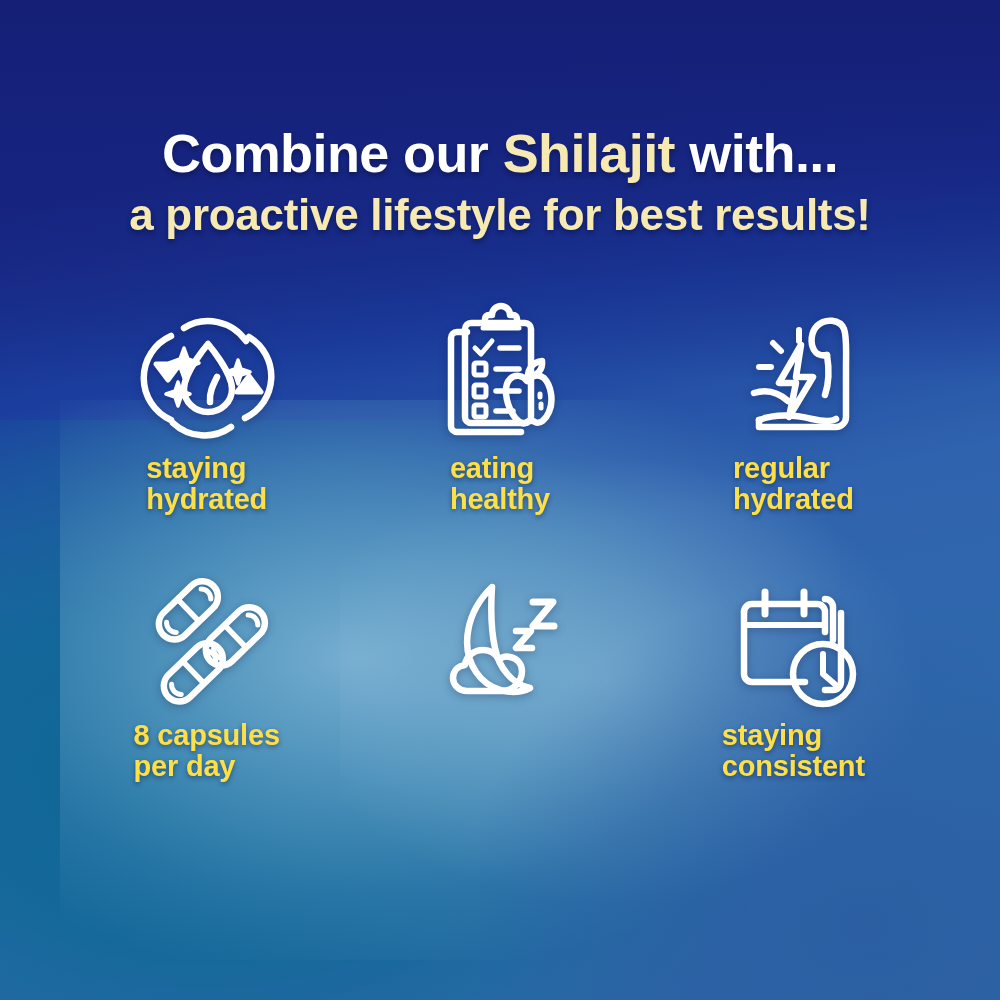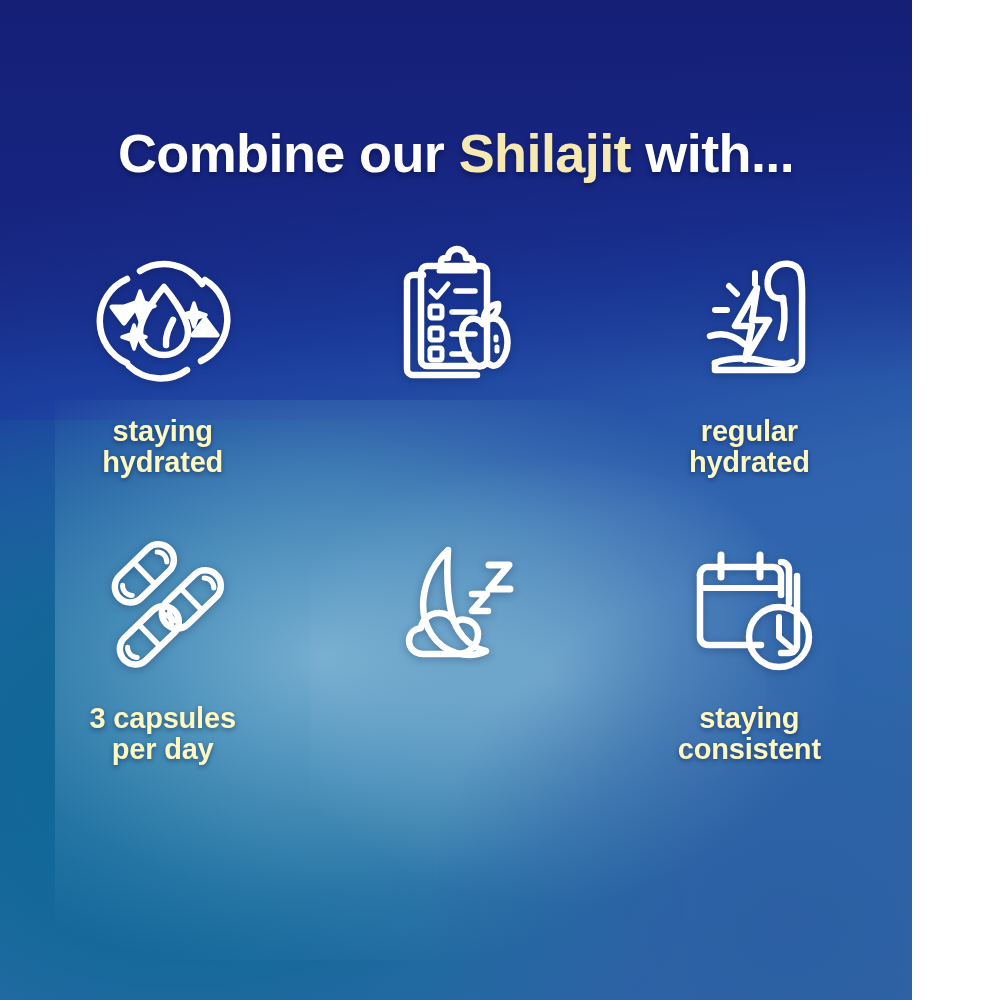--- a/index.html
+++ b/index.html
@@ -7,21 +7,21 @@
 
   html, body {
     width:1000px; height:1000px;
     overflow:hidden;
     font-family:"Liberation Sans", sans-serif;
   }
 
   
   .poster{
     position:relative;
-    width:912px; height:1000px;
+    width:1000px; height:1000px;
     background:#1d3f9b;
     overflow:hidden;
   }
   .bg-base{
     position:absolute; inset:0;
     background:linear-gradient(168deg,#16217a 0%, #16217a 14%, #1b3e9e 34%, #2f63ae 54%, #2f69ad 74%, #2e66a8 100%);
   }
   
   .bg-teal{
     position:absolute;
@@ -107,23 +107,22 @@
   .icon-box{
     width:160px; height:152px;
     display:flex; align-items:center; justify-content:center;
   }
   .icon-box svg{
     width:100%; height:100%;
     display:block;
     filter:drop-shadow(0 2px 4px rgba(6,18,55,.30));
   }
   .cell-label{
-    margin-top:20px;
-    text-align:center;
-    color:#fef9c3;
+    text-align:left;
+    color:#fde047;
     font-size:29px;
     font-weight:bold;
     line-height:1.08;
     letter-spacing:-0.2px;
     text-shadow:0 2px 5px rgba(5,16,52,.45);
     white-space:pre-line;
     user-select:none;
   }
 </style>
 </head>
@@ -134,20 +133,21 @@
   <div class="bg-teal"></div>
   <div class="bg-light"></div>
   <div class="bg-haze"></div>
   <div class="bg-topdark"></div>
   <div class="bg-brdark"></div>
 
   <div class="content">
 
     <div class="heading">
       <div class="title-line"><span>Combine our </span><span class="title-accent">Shilajit</span><span> with...</span></div>
+      <div class="subtitle-line">a proactive lifestyle for best results!</div>
     </div>
 
     <div class="grid">
 
       <div class="cell">
         <div class="icon-box">
           <svg viewBox="0 0 160 152" fill="none" stroke="#ffffff" stroke-width="6.5" stroke-linecap="round" stroke-linejoin="round">
 
             <path d="M44 119 A46 46 0 0 1 44 35"></path>
             <path d="M57 27 A46 46 0 0 1 119 40"></path>
@@ -193,20 +193,22 @@
             <path d="M76 110 L93 110" stroke-width="5.5"></path>
 
             <path d="M124 77 C119 73 111 74 107 80 C103 74 95 73 90 78 C83 85 86 101 92 112 C96 119 102 125 107 121 C110 119 112 119 115 121 C120 124 126 118 129 111 C134 100 131 84 124 77 Z"></path>
 
             <path d="M108 75 C108 68 113 61 122 60 C123 68 118 75 108 75 Z"></path>
 
             <path d="M120 93 L120 96" stroke-width="5"></path>
             <path d="M121 103 L121 107" stroke-width="5"></path>
           </svg>
         </div>
+        <div class="cell-label">eating
+healthy</div>
       </div>
 
       <div class="cell">
         <div class="icon-box">
           <svg viewBox="0 0 160 152" fill="none" stroke="#ffffff" stroke-width="6.5" stroke-linecap="round" stroke-linejoin="round">
 
             <path d="M104 25 C112 17 127 18 131 28 C134 36 133 52 133 66 L133 116 A10 10 0 0 1 123 126 L46 126 L46 119"></path>
             <path d="M104 25 C98 31 97 42 101 49 C104 54 109 55 114 54"></path>
 
             <path d="M46 119 C62 113 82 114 99 118 C108 120 118 121 123 118"></path>
@@ -245,21 +247,21 @@
             </g>
 
             <g transform="rotate(-44 66 104)">
               <rect x="31" y="89" width="70" height="31" rx="15.5"></rect>
               <path d="M66 89 L66 120" stroke-width="5.5"></path>
               <path d="M42 98 C38 102 38 108 42 112" stroke-width="5"></path>
               <path d="M90 98 C94 102 94 108 90 112" stroke-width="5"></path>
             </g>
           </svg>
         </div>
-        <div class="cell-label">3 capsules
+        <div class="cell-label">8 capsules
 per day</div>
       </div>
 
       <div class="cell">
         <div class="icon-box">
           <svg viewBox="0 0 160 152" fill="none" stroke="#ffffff" stroke-width="6.5" stroke-linecap="round" stroke-linejoin="round">
 
             <path d="M72 19 C46 44 40 80 56 104 C68 122 92 129 110 120 C92 116 79 100 75 80 C70 58 71 35 72 19 Z"></path>
 
             <path d="M47 123 C39 123 33 117 33 110 C33 103 38 98 45 97 C46 88 54 82 63 82 C70 82 76 86 79 92

